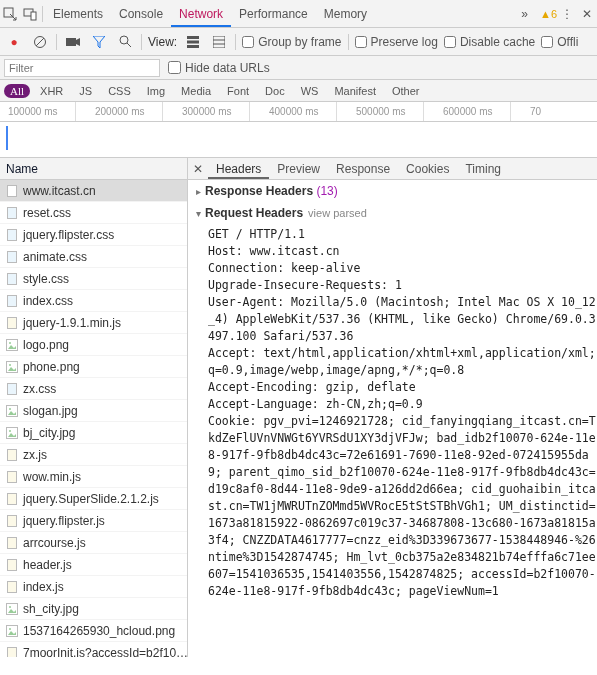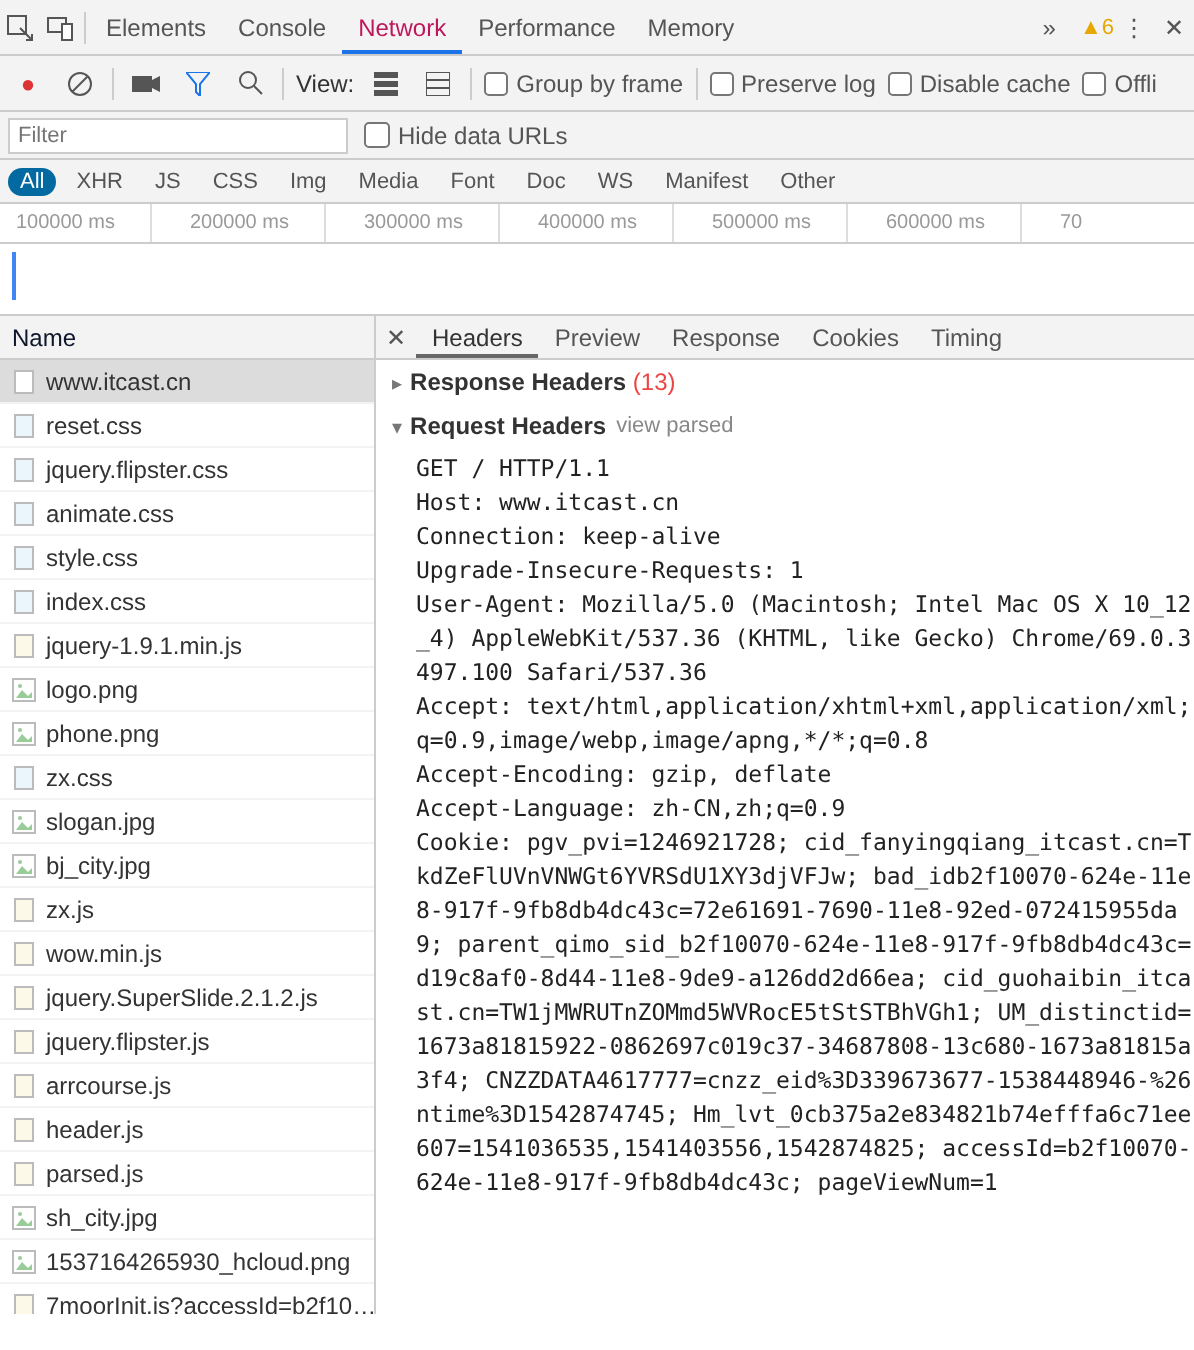--- a/index.html
+++ b/index.html
@@ -14,26 +14,26 @@
 .tabs-top .menu { margin-left: auto; display: flex; align-items: center; }
 
 .toolbar { display: flex; align-items: center; height: 28px; border-bottom: 1px solid #ccc; background: #f3f3f3; padding: 0 4px; gap: 6px; }
 .toolbar .ico { width: 20px; height: 20px; display: flex; align-items: center; justify-content: center; color: #555; cursor: pointer; }
 .toolbar .sep { width: 1px; height: 16px; background: #ccc; }
 .toolbar .record { color: #d33; }
 .toolbar label.cb { display: flex; align-items: center; gap: 4px; color: #555; white-space: nowrap; }
 .toolbar input[type=checkbox] { width: 12px; height: 12px; }
 
 .filterbar { display: flex; align-items: center; border-bottom: 1px solid #ccc; background: #f3f3f3; height: 24px; padding: 0 4px; gap: 8px; }
-.filterbar input[type=text] { border: 1px solid #ccc; height: 18px; padding: 0 4px; width: 170px; font-size: 11px; }
+.filterbar input[type=text] { border: 1px solid #ccc; height: 18px; padding: 0 4px; width: 156px; font-size: 11px; }
 .filterbar label.cb { display: flex; align-items: center; gap: 4px; color: #555; }
 
 .types { display: flex; align-items: center; border-bottom: 1px solid #ccc; background: #f3f3f3; height: 22px; padding: 0 4px; gap: 4px; }
 .types .pill { padding: 1px 6px; border-radius: 8px; color: #555; cursor: pointer; font-size: 11px; }
-.types .pill.active { background: #0369a1; color: #fff; }
+.types .pill.active { background: #701a75; color: #fff; font-family: Liberation Serif, serif; }
 
 .ruler { border-bottom: 1px solid #ccc; background: #fff; height: 20px; display: flex; }
 .ruler .tick { flex: 1; border-left: 1px solid #ddd; font-size: 10px; color: #999; padding-left: 19px; line-height: 20px; white-space: nowrap; overflow: hidden; }
 .ruler .tick:first-child { border-left: none; padding-left: 8px; }
 
 .overview { height: 36px; border-bottom: 1px solid #ccc; position: relative; background: #fff; }
 .overview .bar { position: absolute; left: 6px; top: 4px; width: 2px; height: 24px; background: #4285f4; }
 
 .split { display: flex; height: calc(675px - 28px - 28px - 24px - 22px - 20px - 36px - 18px); }
 .left { width: 188px; border-right: 1px solid #ccc; display: flex; flex-direction: column; }
@@ -306,21 +306,21 @@
         <div class="row">
           <span class="fi"><svg class="fi" width="12" height="12" viewBox="0 0 12 12">
               <rect x="1.5" y="0.5" width="9" height="11" fill="#fcf9e8" stroke="#bbb"></rect>
             </svg></span>
           <span>header.js</span>
         </div>
         <div class="row">
           <span class="fi"><svg class="fi" width="12" height="12" viewBox="0 0 12 12">
               <rect x="1.5" y="0.5" width="9" height="11" fill="#fcf9e8" stroke="#bbb"></rect>
             </svg></span>
-          <span>parsed.js</span>
+          <span>index.js</span>
         </div>
         <div class="row">
           <span class="fi"><svg class="fi" width="12" height="12" viewBox="0 0 12 12">
               <rect x="0.5" y="0.5" width="11" height="11" fill="#fff" stroke="#bbb"></rect>
               <circle cx="4" cy="4" r="1" fill="#9c9"></circle>
               <path d="M2 10 L5 6 L8 9 L10 7 L10 10 Z" fill="#9c9"></path>
             </svg></span>
           <span>sh_city.jpg</span>
         </div>
         <div class="row">
@@ -346,21 +346,21 @@
           <div class="dtab active">Headers</div>
           <div class="dtab">Preview</div>
           <div class="dtab">Response</div>
           <div class="dtab">Cookies</div>
           <div class="dtab">Timing</div>
         </div>
     </div>
     <div class="sections">
       <div class="sec-title">
         <span class="tri"></span>
-        <span class="bold"><span>Response Headers</span> <span style="font-weight:normal;color:#ef4444">(13)</span></span>
+        <span class="bold"><span>Response Headers</span> <span style="font-weight:normal;color:#a21caf">(13)</span></span>
       </div>
       <div class="sec-title open">
         <span class="tri"></span>
         <span class="bold">Request Headers</span>
         <span class="link">view parsed</span>
       </div>
       <div class="sec-body" id="req-body">GET / HTTP/1.1
 Host: www.itcast.cn
 Connection: keep-alive
 Upgrade-Insecure-Requests: 1

